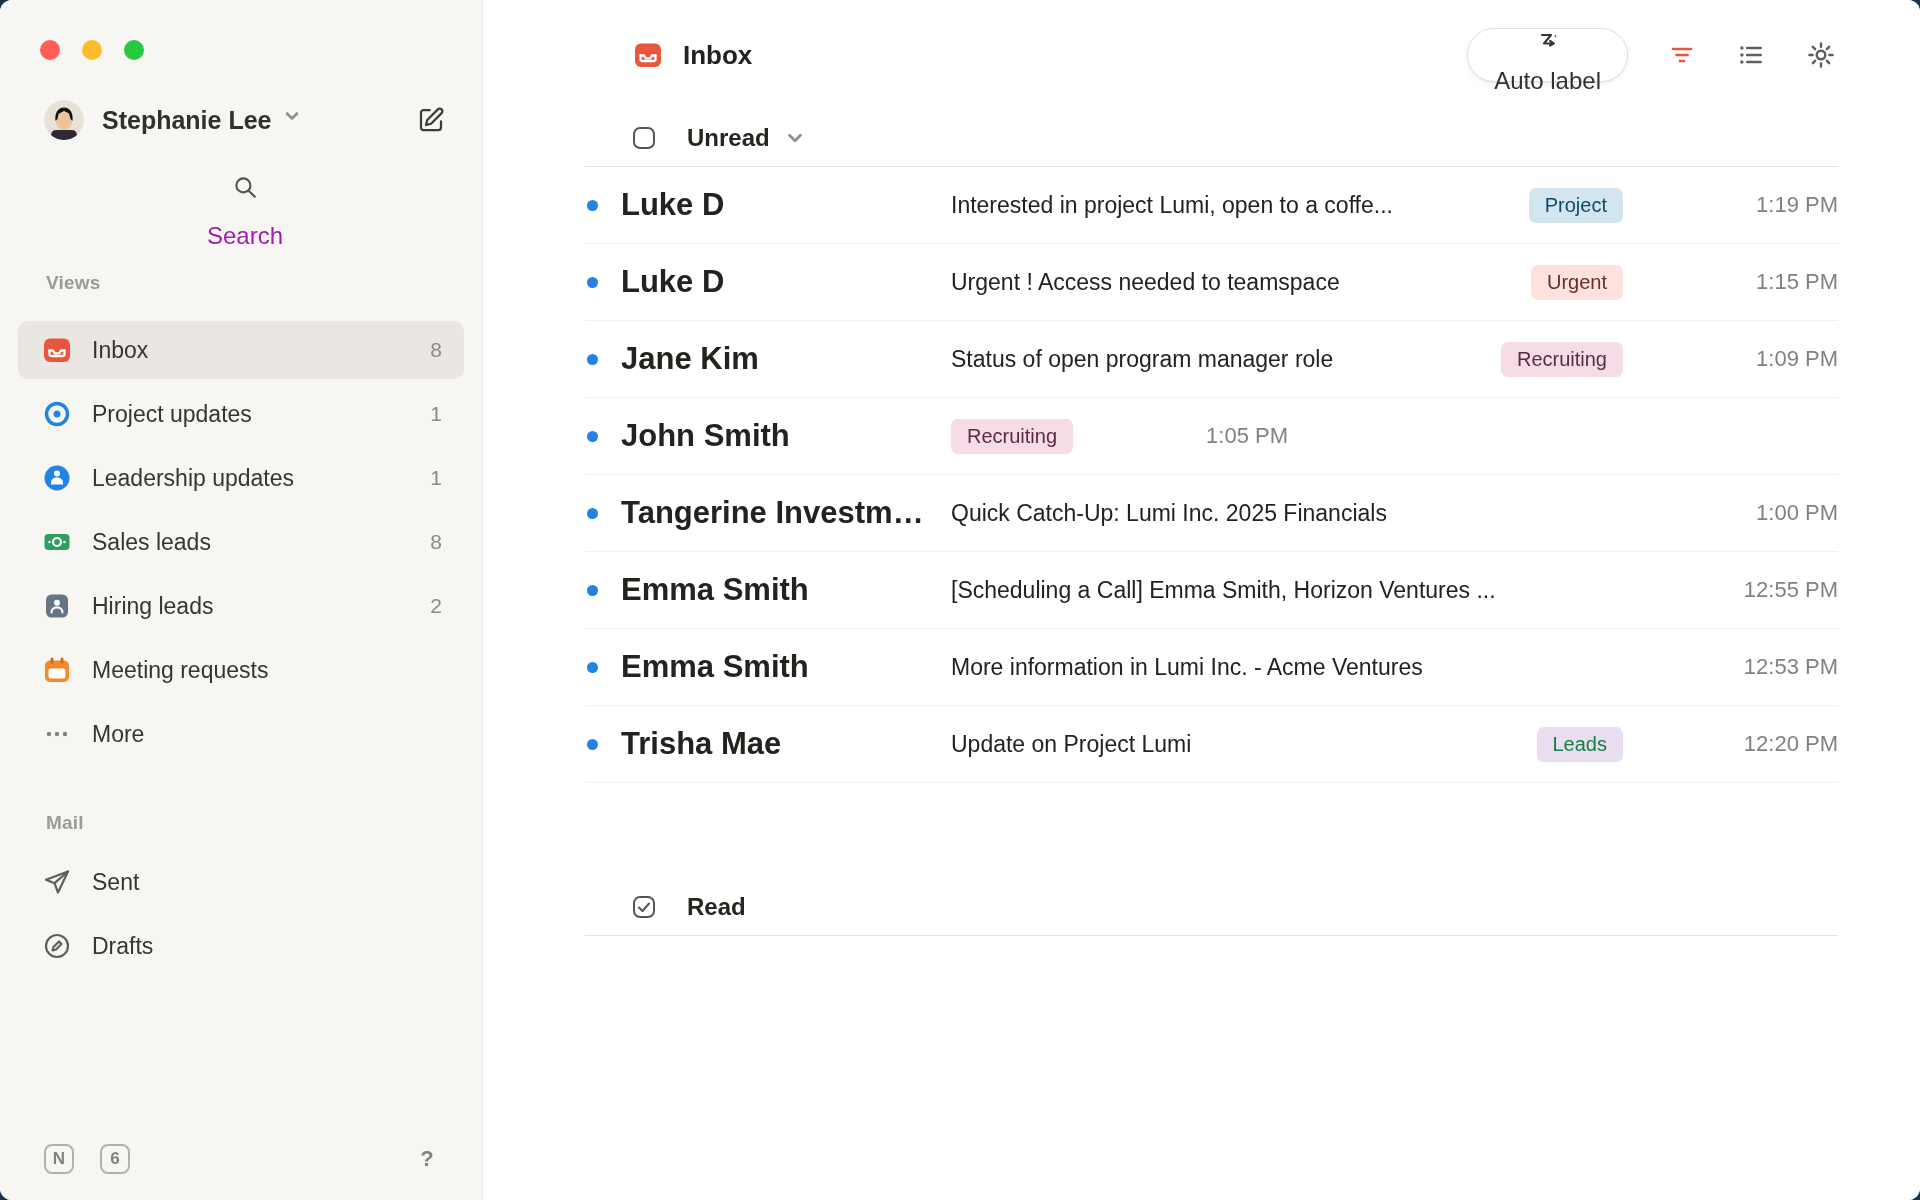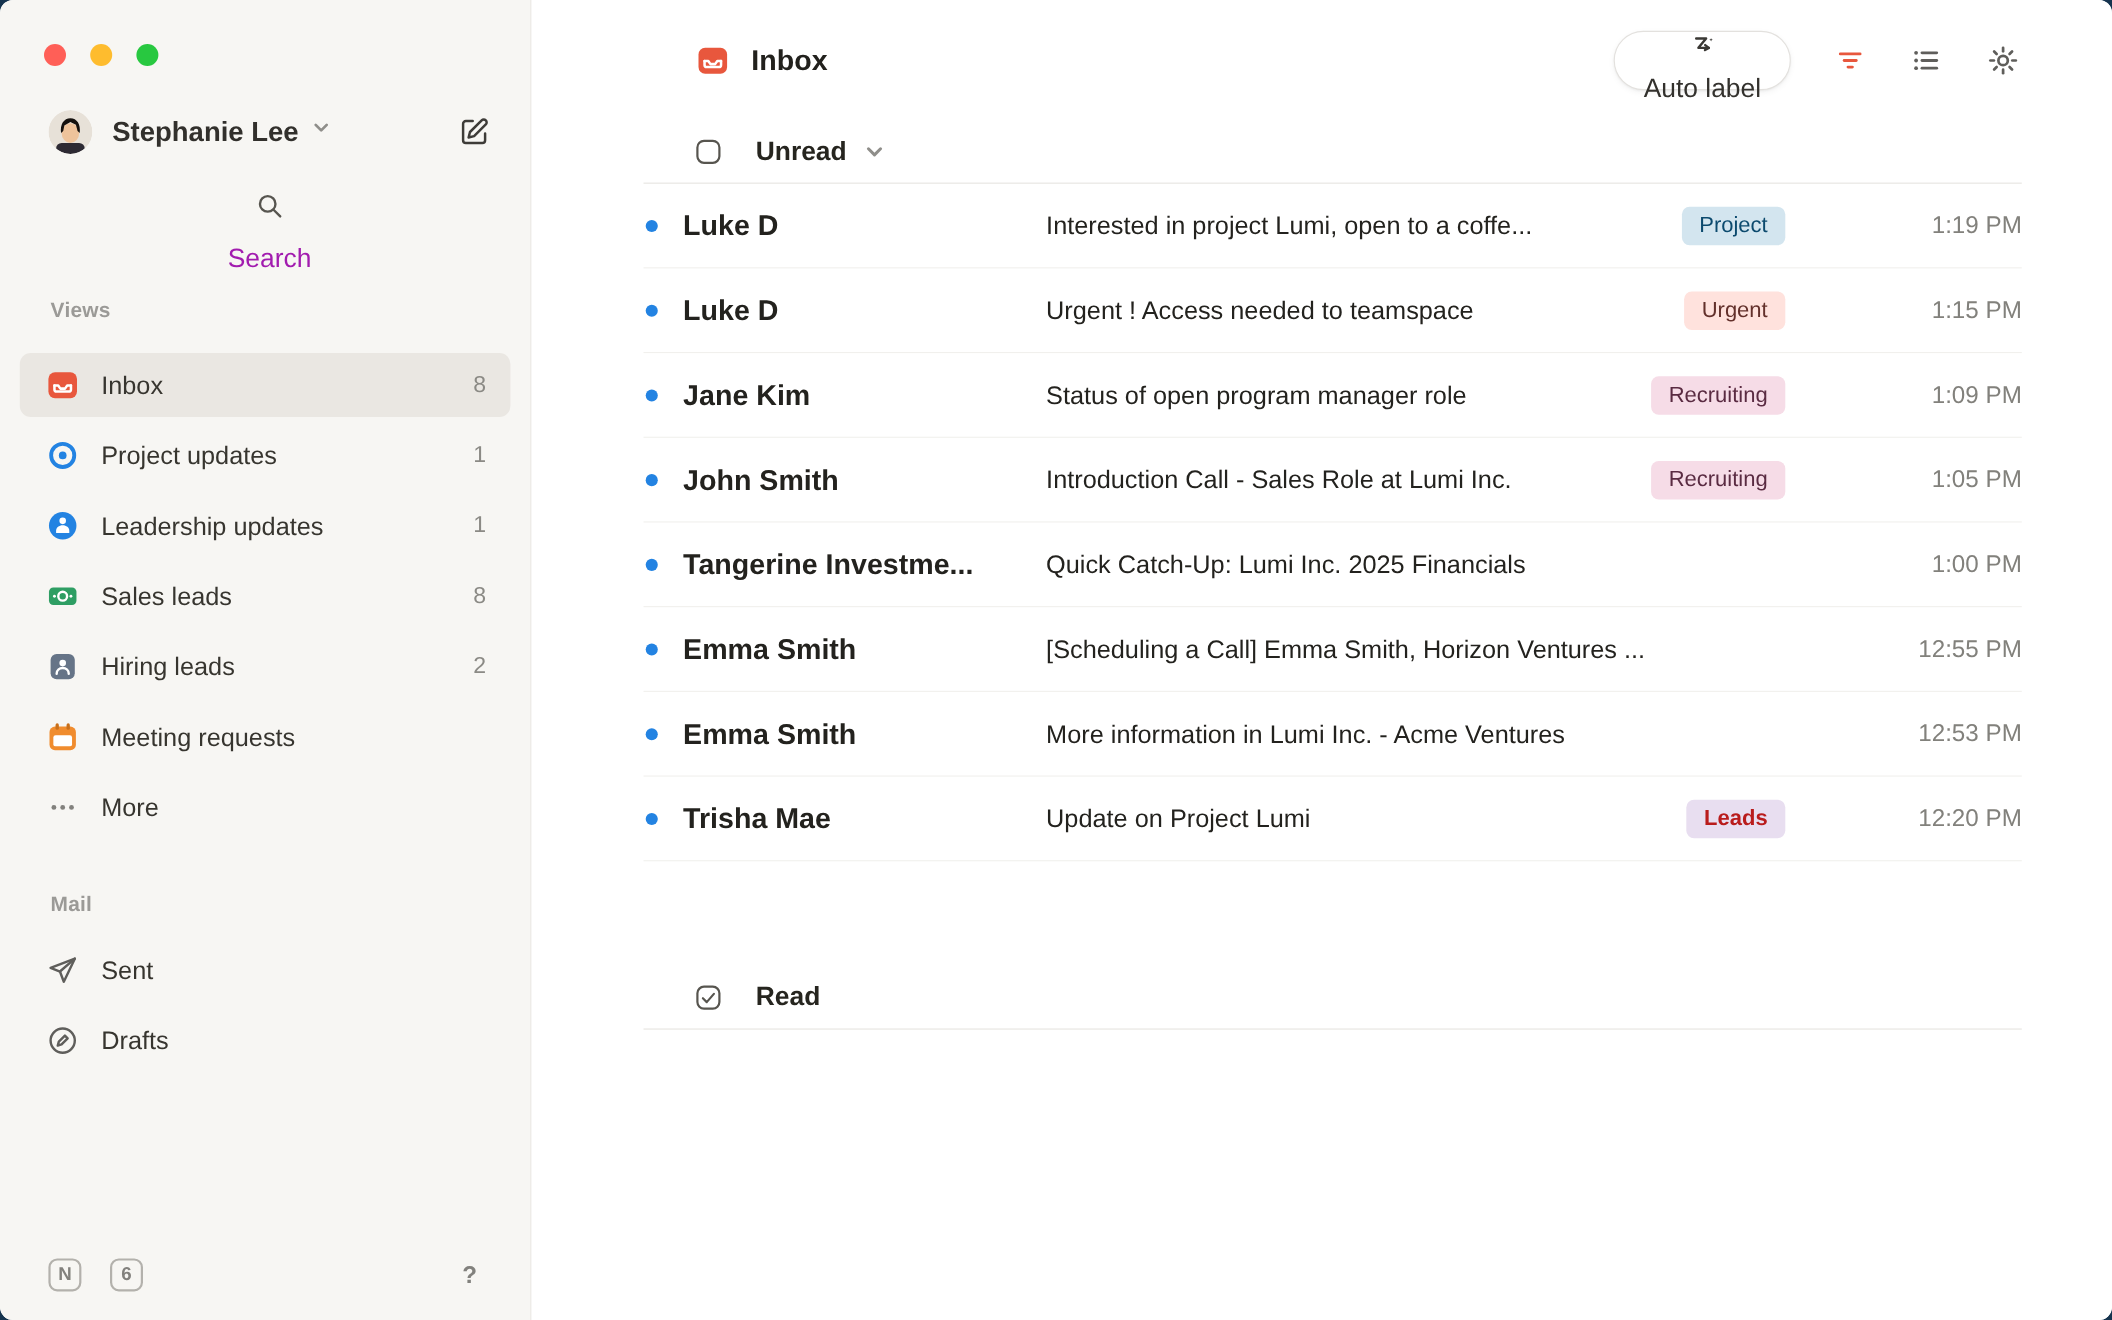--- a/index.html
+++ b/index.html
@@ -70,27 +70,27 @@
     border-bottom:1px solid #e6e4e0;margin-top:4px;cursor:pointer;}
   .g-icon{display:flex;color:#57554f;}
   .g-label{font-size:24px;font-weight:700;color:#26251f;margin-left:30px;}
   .g-chev{margin-left:14px;color:#8f8e8a;display:flex;}
   .group-header.read{margin-top:96px;}
 
   .mail-row{display:flex;align-items:center;height:76px;border-bottom:1px solid #f1f0ed;cursor:pointer;}
   .dot-col{width:36px;min-width:36px;display:flex;align-items:center;}
   .dot{width:11px;height:11px;border-radius:50%;background:#2383e2;margin-left:2px;}
   .sender{width:330px;min-width:330px;box-sizing:border-box;padding-right:24px;
-    font-size:26px;font-weight:700;color:#23221e;white-space:nowrap;overflow:hidden;text-overflow:ellipsis;}
+    font-size:31px;font-weight:700;color:#23221e;white-space:nowrap;overflow:hidden;text-overflow:ellipsis;}
   .subject{flex:1;min-width:0;font-size:23px;color:#23221e;white-space:nowrap;overflow:hidden;text-overflow:ellipsis;padding-right:24px;}
   .chip{font-size:20px;padding:6px 16px;border-radius:7px;white-space:nowrap;flex:0 0 auto;}
   .chip--blue{background:#d3e5ef;color:#0c4a6e;}
   .chip--red{background:#ffe2dd;color:#63302b;}
   .chip--pink{background:#f6dce7;color:#5a2b42;text-align:right;}
-  .chip--purple{background:#e8def0;color:#b91c1c;font-weight:bold;}
+  .chip--purple{background:#e8def0;color:#15803d;}
   .time{width:215px;min-width:215px;text-align:right;font-size:22px;color:#82817c;}
 </style>
 </head>
 <body>
 
 <div class="window">
 
   <aside class="sidebar">
 
     <div class="traffic-lights">
@@ -378,21 +378,20 @@
           <span class="subject">Status of open program manager role</span>
           <span class="chip chip--pink">Recruiting</span>
           <span class="time">1:09 PM</span>
         </div>
 
         <div class="mail-row">
           <span class="dot-col">
               <span class="dot"></span>
             </span>
           <span class="sender">John Smith</span>
-          <span class="subject">Introduction Call - Sales Role at Lumi Inc.</span>
           <span class="chip chip--pink">Recruiting</span>
           <span class="time">1:05 PM</span>
         </div>
 
         <div class="mail-row">
           <span class="dot-col">
               <span class="dot"></span>
             </span>
           <span class="sender">Tangerine Investme...</span>
           <span class="subject">Quick Catch-Up: Lumi Inc. 2025 Financials</span>

